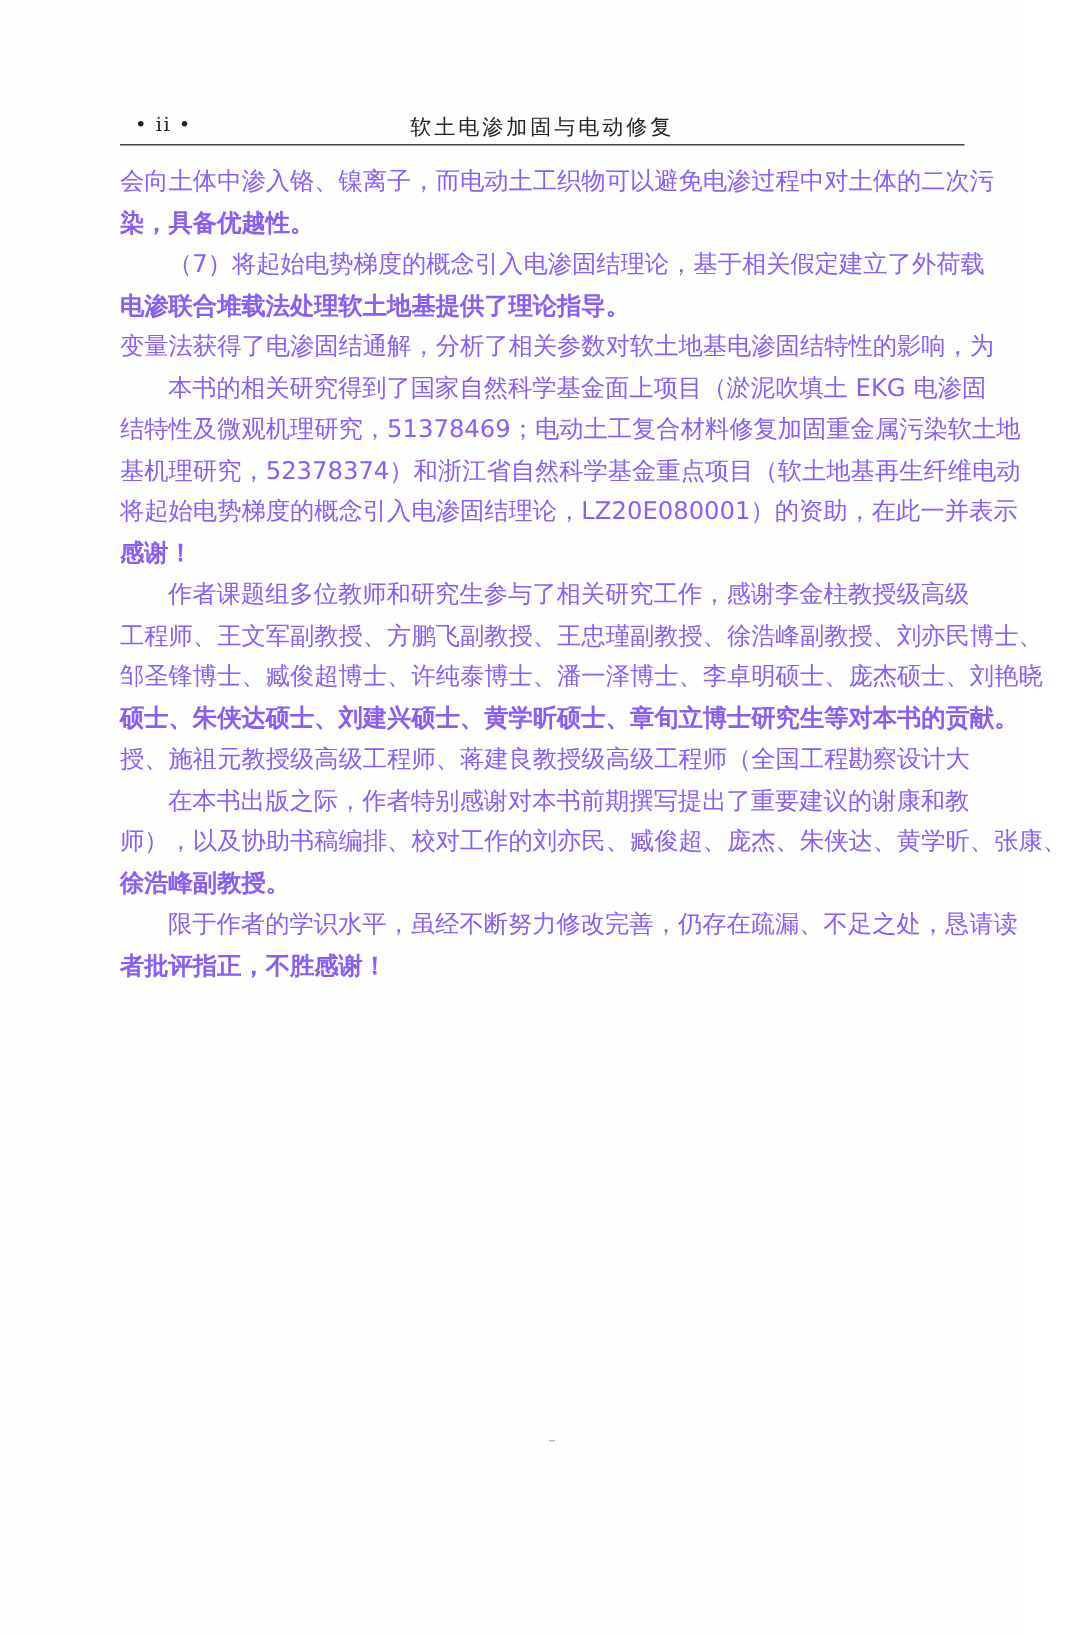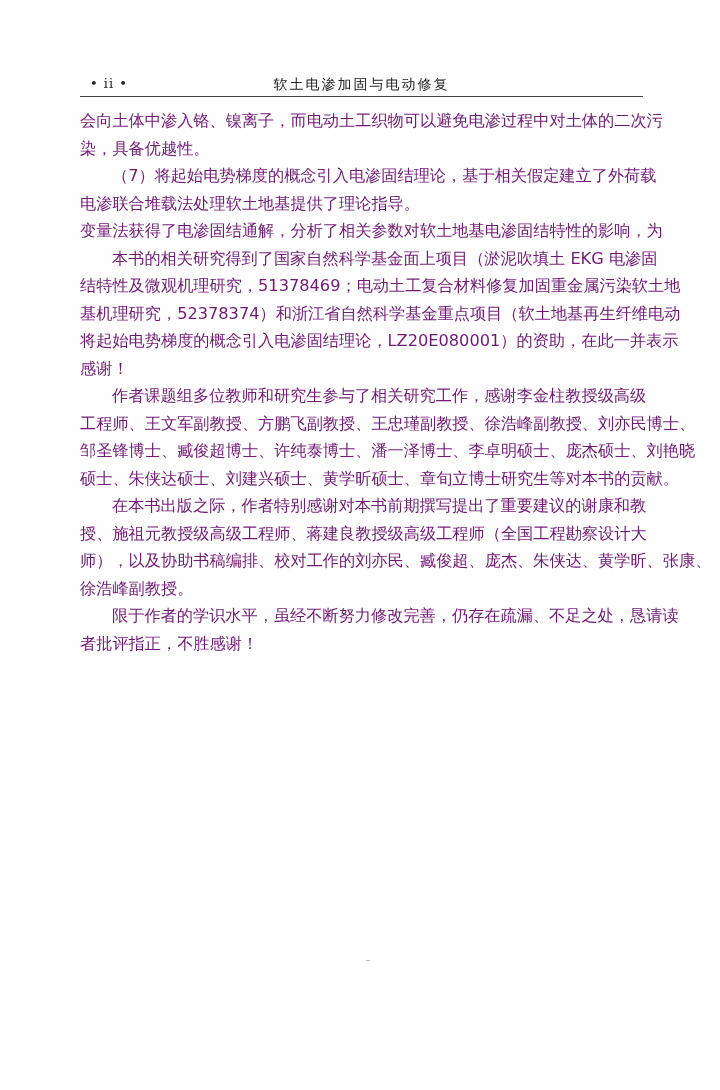--- a/index.html
+++ b/index.html
@@ -6,23 +6,23 @@
     body { width: 720px; height: 1090px; position: relative; overflow: hidden;
            font-family: "DejaVu Serif", "Liberation Serif", serif; color: #1a1a1a; }
     .page { position: absolute; left: 0; top: 0; width: 682px; height: 1090px; background: #fefefe; }
     .header { position: absolute; left: 80px; top: 76px; width: 563px; height: 20px; }
     .page-num { position: absolute; left: 10px; top: 0; font-size: 13px; letter-spacing: 1px; color: #222; }
     .running-title { position: absolute; left: 0; right: 0; top: 0; text-align: center; font-size: 14px;
                      letter-spacing: 2px; color: #222; font-family: Liberation Mono, monospace; }
     .rule { position: absolute; left: 80px; top: 96px; width: 563px; height: 1px; background: #444; }
     .body-text { position: absolute; left: 80px; top: 107px; width: 563px; }
     .para { margin: 0; font-size: 16.2px; line-height: 27.5px; text-align: justify;
-            text-align-last: left; font-family: "DejaVu Sans", sans-serif; color: #701a75; }
+            text-align-last: left; font-family: "DejaVu Sans", sans-serif; color: #8b5cf6; }
     .line { display: block; white-space: nowrap; text-align: justify; text-align-last: justify; }
-    .line.last { text-align-last: left; }
+    .line.last { text-align-last: left; font-weight: bold; }
     .speck { position: absolute; left: 366px; top: 960px; width: 4px; height: 1px; background: #bbb; }
   </style>
 </head>
 <body>
 
 <div class="page">
   <div class="header">
     <span class="page-num">• ii •</span>
     <div class="running-title">软土电渗加固与电动修复</div>
   </div>
@@ -45,22 +45,22 @@
       <span class="line">将起始电势梯度的概念引入电渗固结理论，LZ20E080001）的资助，在此一并表示</span>
       <span class="line last">感谢！</span>
     </p>
     <p class="para">
       <span class="line" style="padding-left:32px">作者课题组多位教师和研究生参与了相关研究工作，感谢李金柱教授级高级</span>
       <span class="line">工程师、王文军副教授、方鹏飞副教授、王忠瑾副教授、徐浩峰副教授、刘亦民博士、</span>
       <span class="line">邹圣锋博士、臧俊超博士、许纯泰博士、潘一泽博士、李卓明硕士、庞杰硕士、刘艳晓</span>
       <span class="line last">硕士、朱侠达硕士、刘建兴硕士、黄学昕硕士、章旬立博士研究生等对本书的贡献。</span>
     </p>
     <p class="para">
+      <span class="line">授、施祖元教授级高级工程师、蒋建良教授级高级工程师（全国工程勘察设计大</span>
       <span class="line" style="padding-left:32px">在本书出版之际，作者特别感谢对本书前期撰写提出了重要建议的谢康和教</span>
-      <span class="line">授、施祖元教授级高级工程师、蒋建良教授级高级工程师（全国工程勘察设计大</span>
       <span class="line">师），以及协助书稿编排、校对工作的刘亦民、臧俊超、庞杰、朱侠达、黄学昕、张康、</span>
       <span class="line last">徐浩峰副教授。</span>
     </p>
     <p class="para">
       <span class="line" style="padding-left:32px">限于作者的学识水平，虽经不断努力修改完善，仍存在疏漏、不足之处，恳请读</span>
       <span class="line last">者批评指正，不胜感谢！</span>
     </p>
   </div>
 
   <div class="speck"></div>

